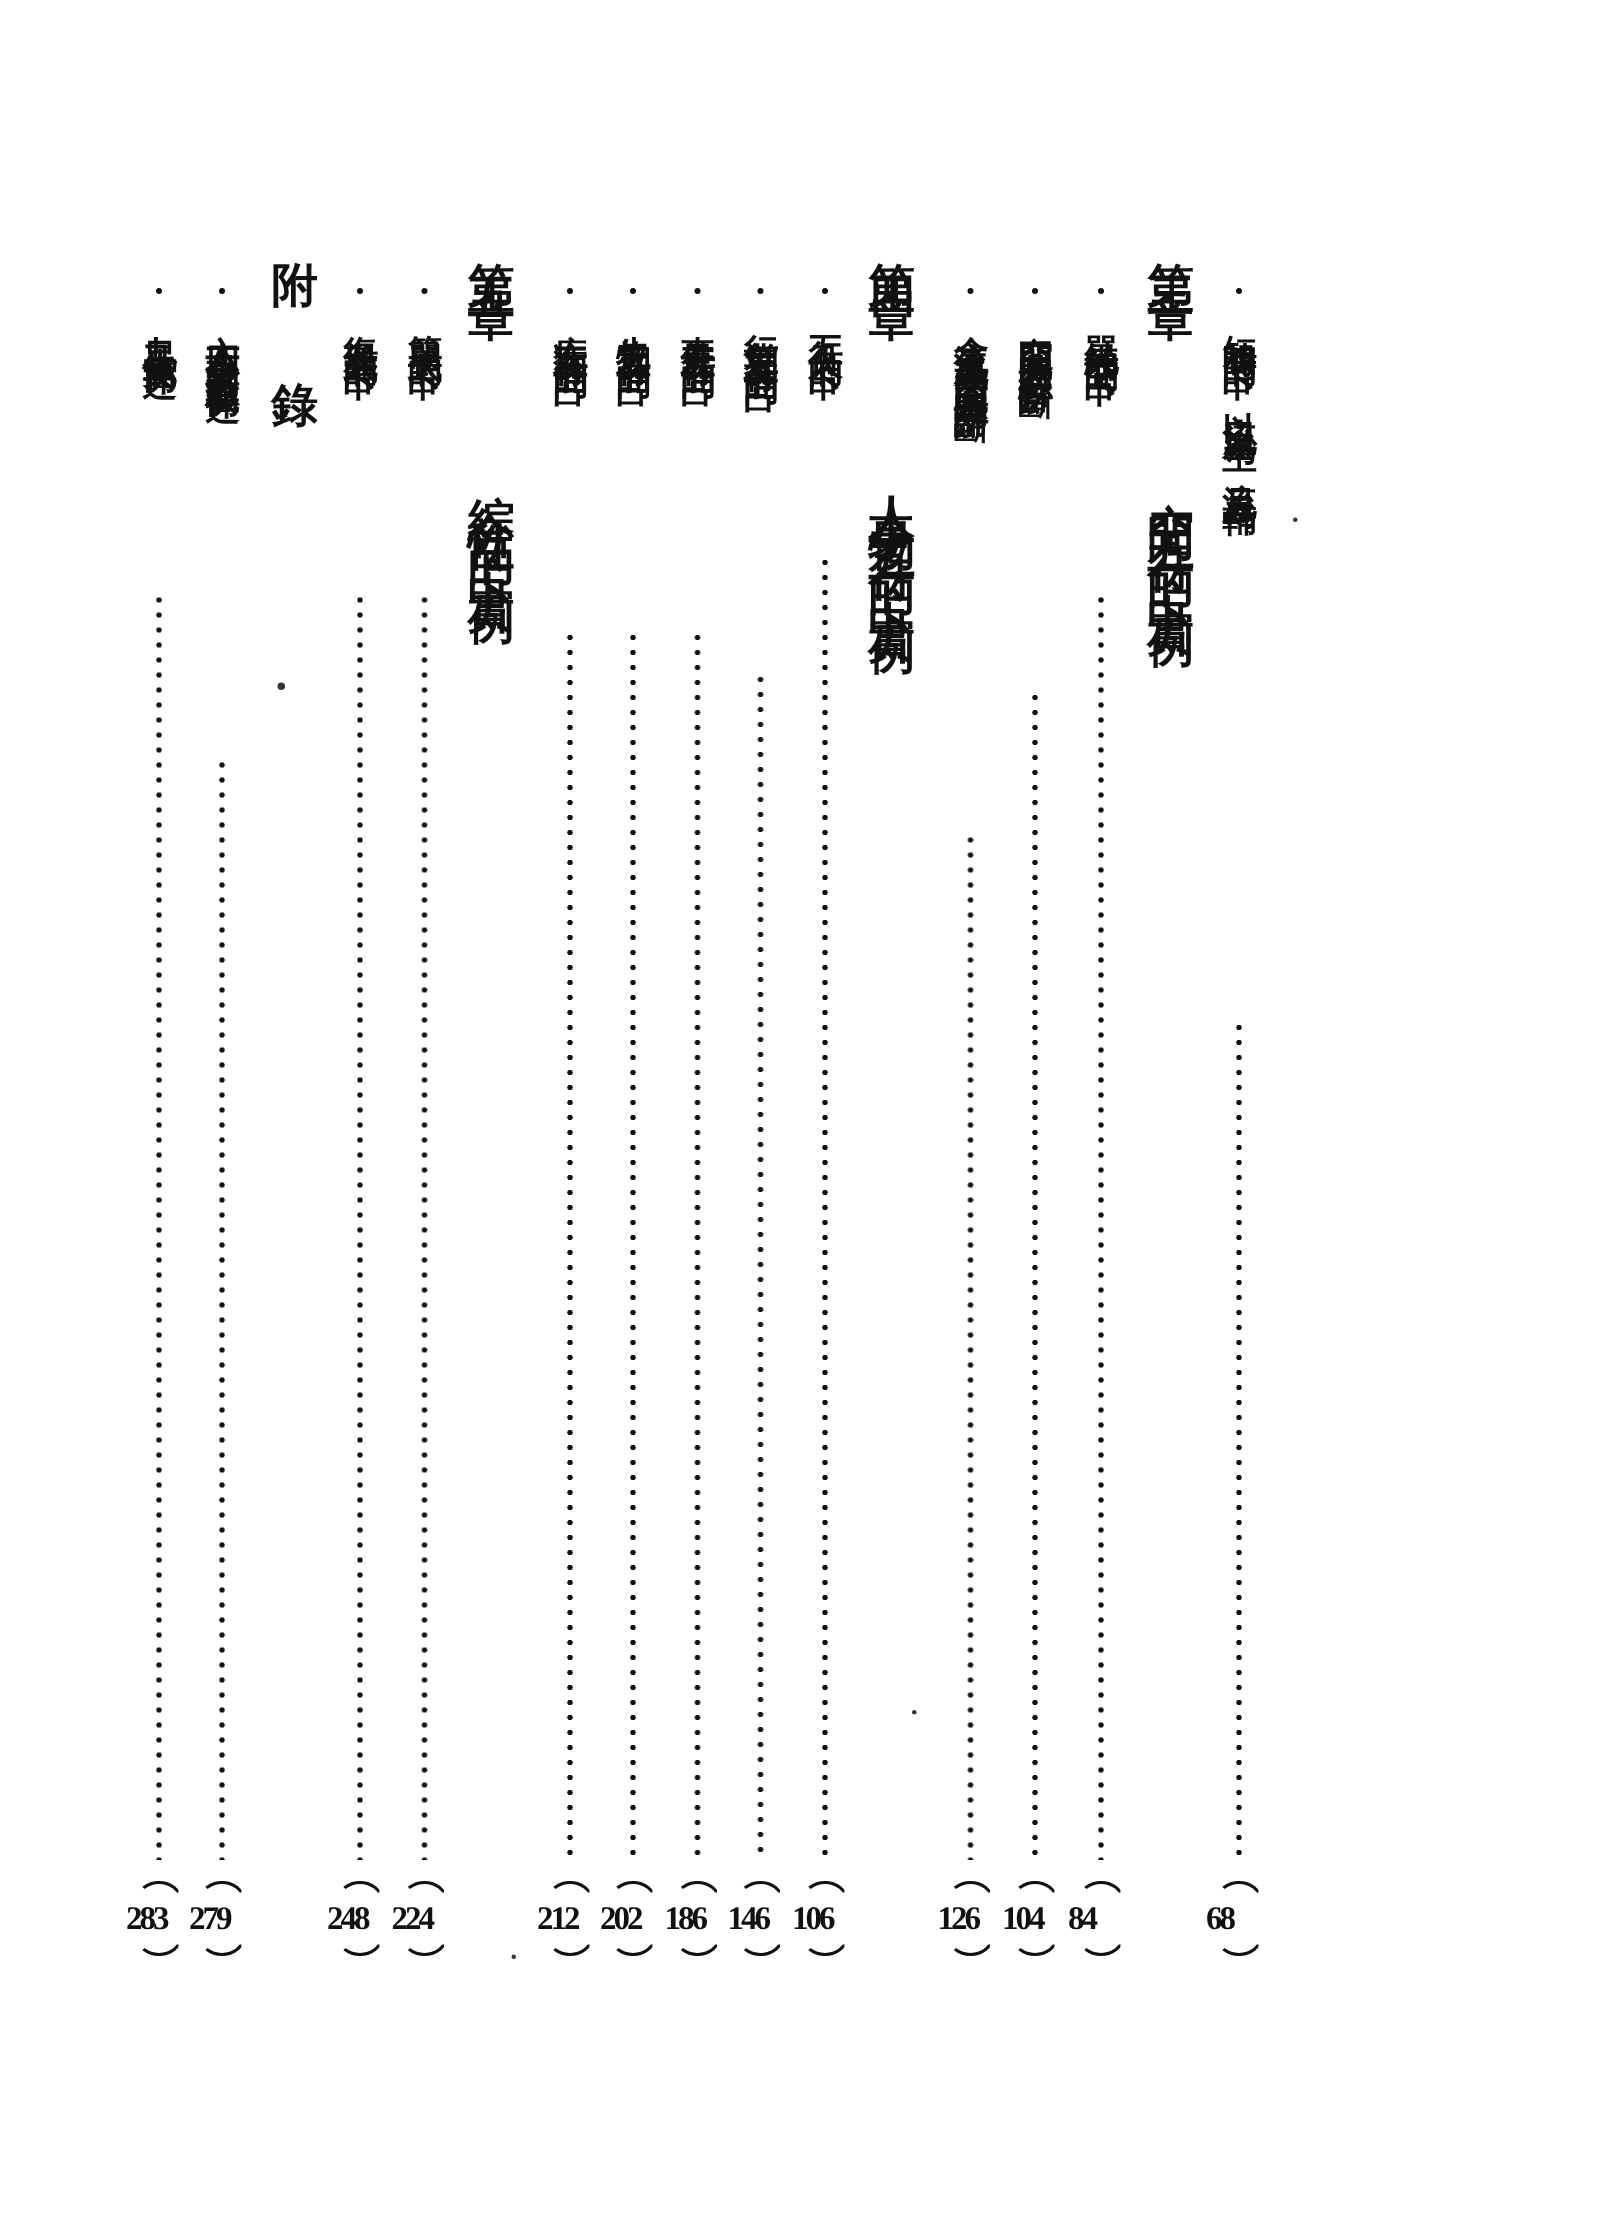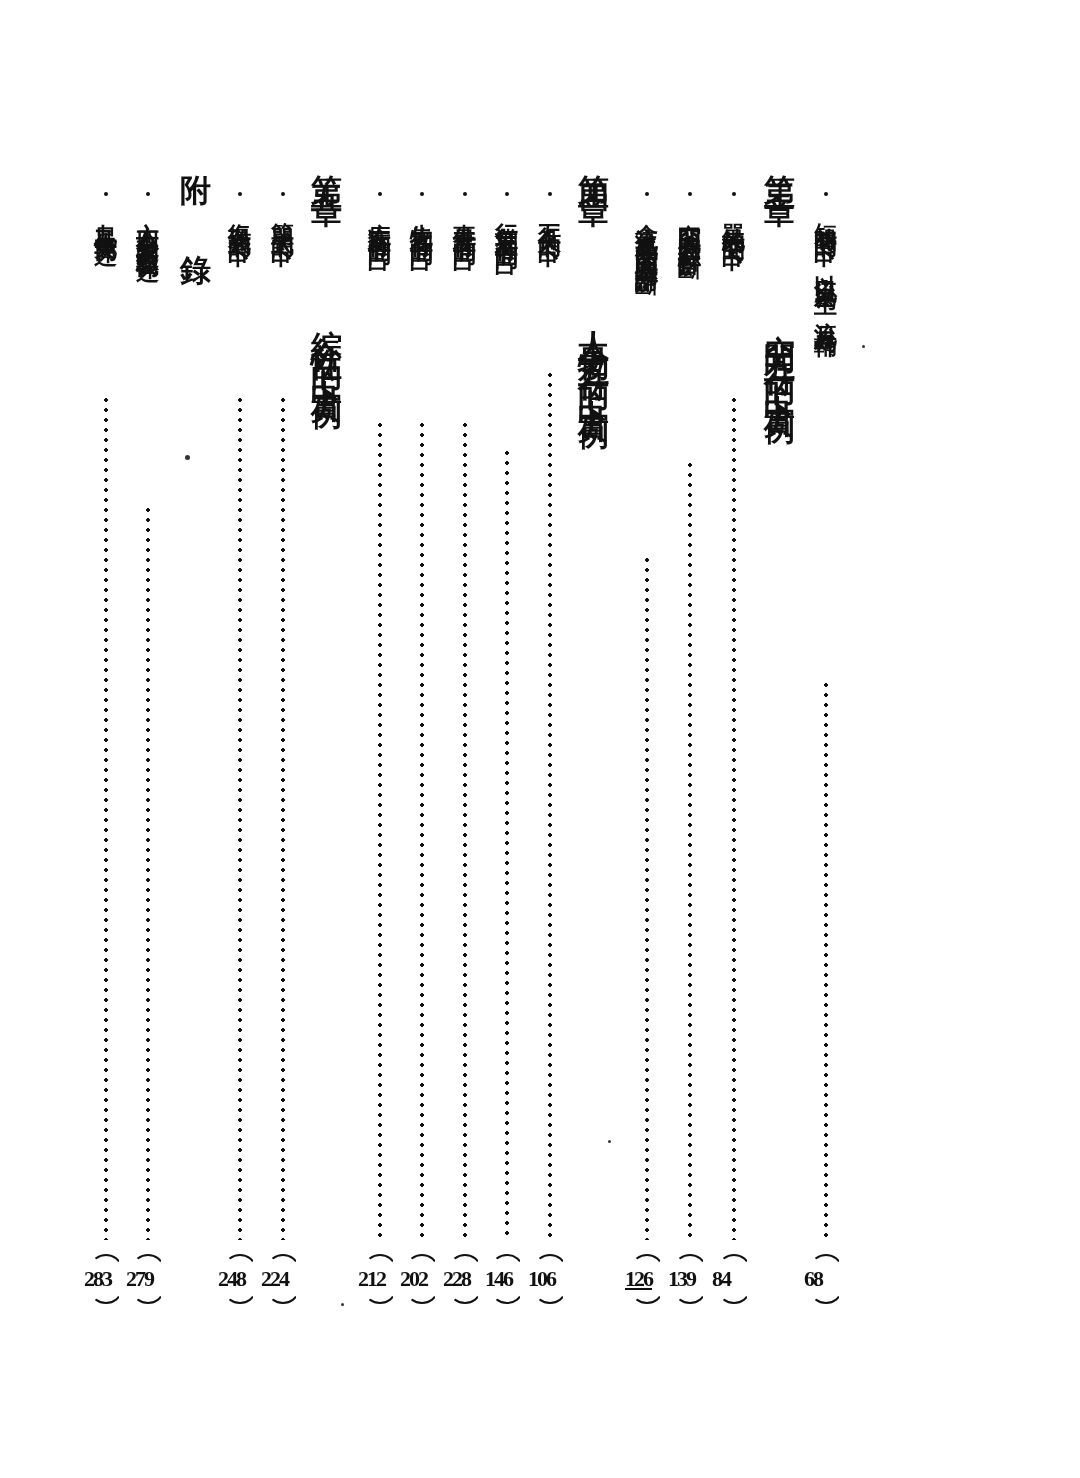--- a/index.html
+++ b/index.html
@@ -58,30 +58,30 @@
       <span class="paren-bot"></span>
   </div>
 </div>
 
 <div class="col" style="left:678px;">
   <span class="bullet" style="left:10px;top:192px;"></span>
   <span class="entry-text" style="left:0;">空間與時間綜合占斷</span>
   <span class="dots" style="left:10px;top:460px;height:780px;"></span>
   <div class="pageno" style="left:-10px;">
     <span class="paren-top"></span>
-      <span class="num">139</span>
+      <span class="num">104</span>
       <span class="paren-bot"></span>
   </div>
 </div>
 
 <div class="col" style="left:635px;">
   <span class="bullet" style="left:10px;top:192px;"></span>
   <span class="entry-text" style="left:0;">含流年九星的空間與時間論斷</span>
   <span class="dots" style="left:10px;top:555px;height:685px;"></span>
-  <div class="pageno" style="left:-10px;text-decoration:underline;">
+  <div class="pageno" style="left:-10px;">
     <span class="paren-top"></span>
       <span class="num">126</span>
       <span class="paren-bot"></span>
   </div>
 </div>
 
 <div class="col" style="left:578px;">
   <span class="title" style="left:0;">第四章</span>
   <span class="title" style="left:0;top:305px;">人事物五行的占卜實例</span>
 </div>
@@ -107,21 +107,21 @@
       <span class="paren-bot"></span>
   </div>
 </div>
 
 <div class="col" style="left:453px;">
   <span class="bullet" style="left:10px;top:192px;"></span>
   <span class="entry-text" style="left:0;">事件五行的問占</span>
   <span class="dots" style="left:10px;top:420px;height:820px;"></span>
   <div class="pageno" style="left:-10px;">
     <span class="paren-top"></span>
-      <span class="num">228</span>
+      <span class="num">186</span>
       <span class="paren-bot"></span>
   </div>
 </div>
 
 <div class="col" style="left:410px;">
   <span class="bullet" style="left:10px;top:192px;"></span>
   <span class="entry-text" style="left:0;">失物五行的問占</span>
   <span class="dots" style="left:10px;top:420px;height:820px;"></span>
   <div class="pageno" style="left:-10px;">
     <span class="paren-top"></span>

